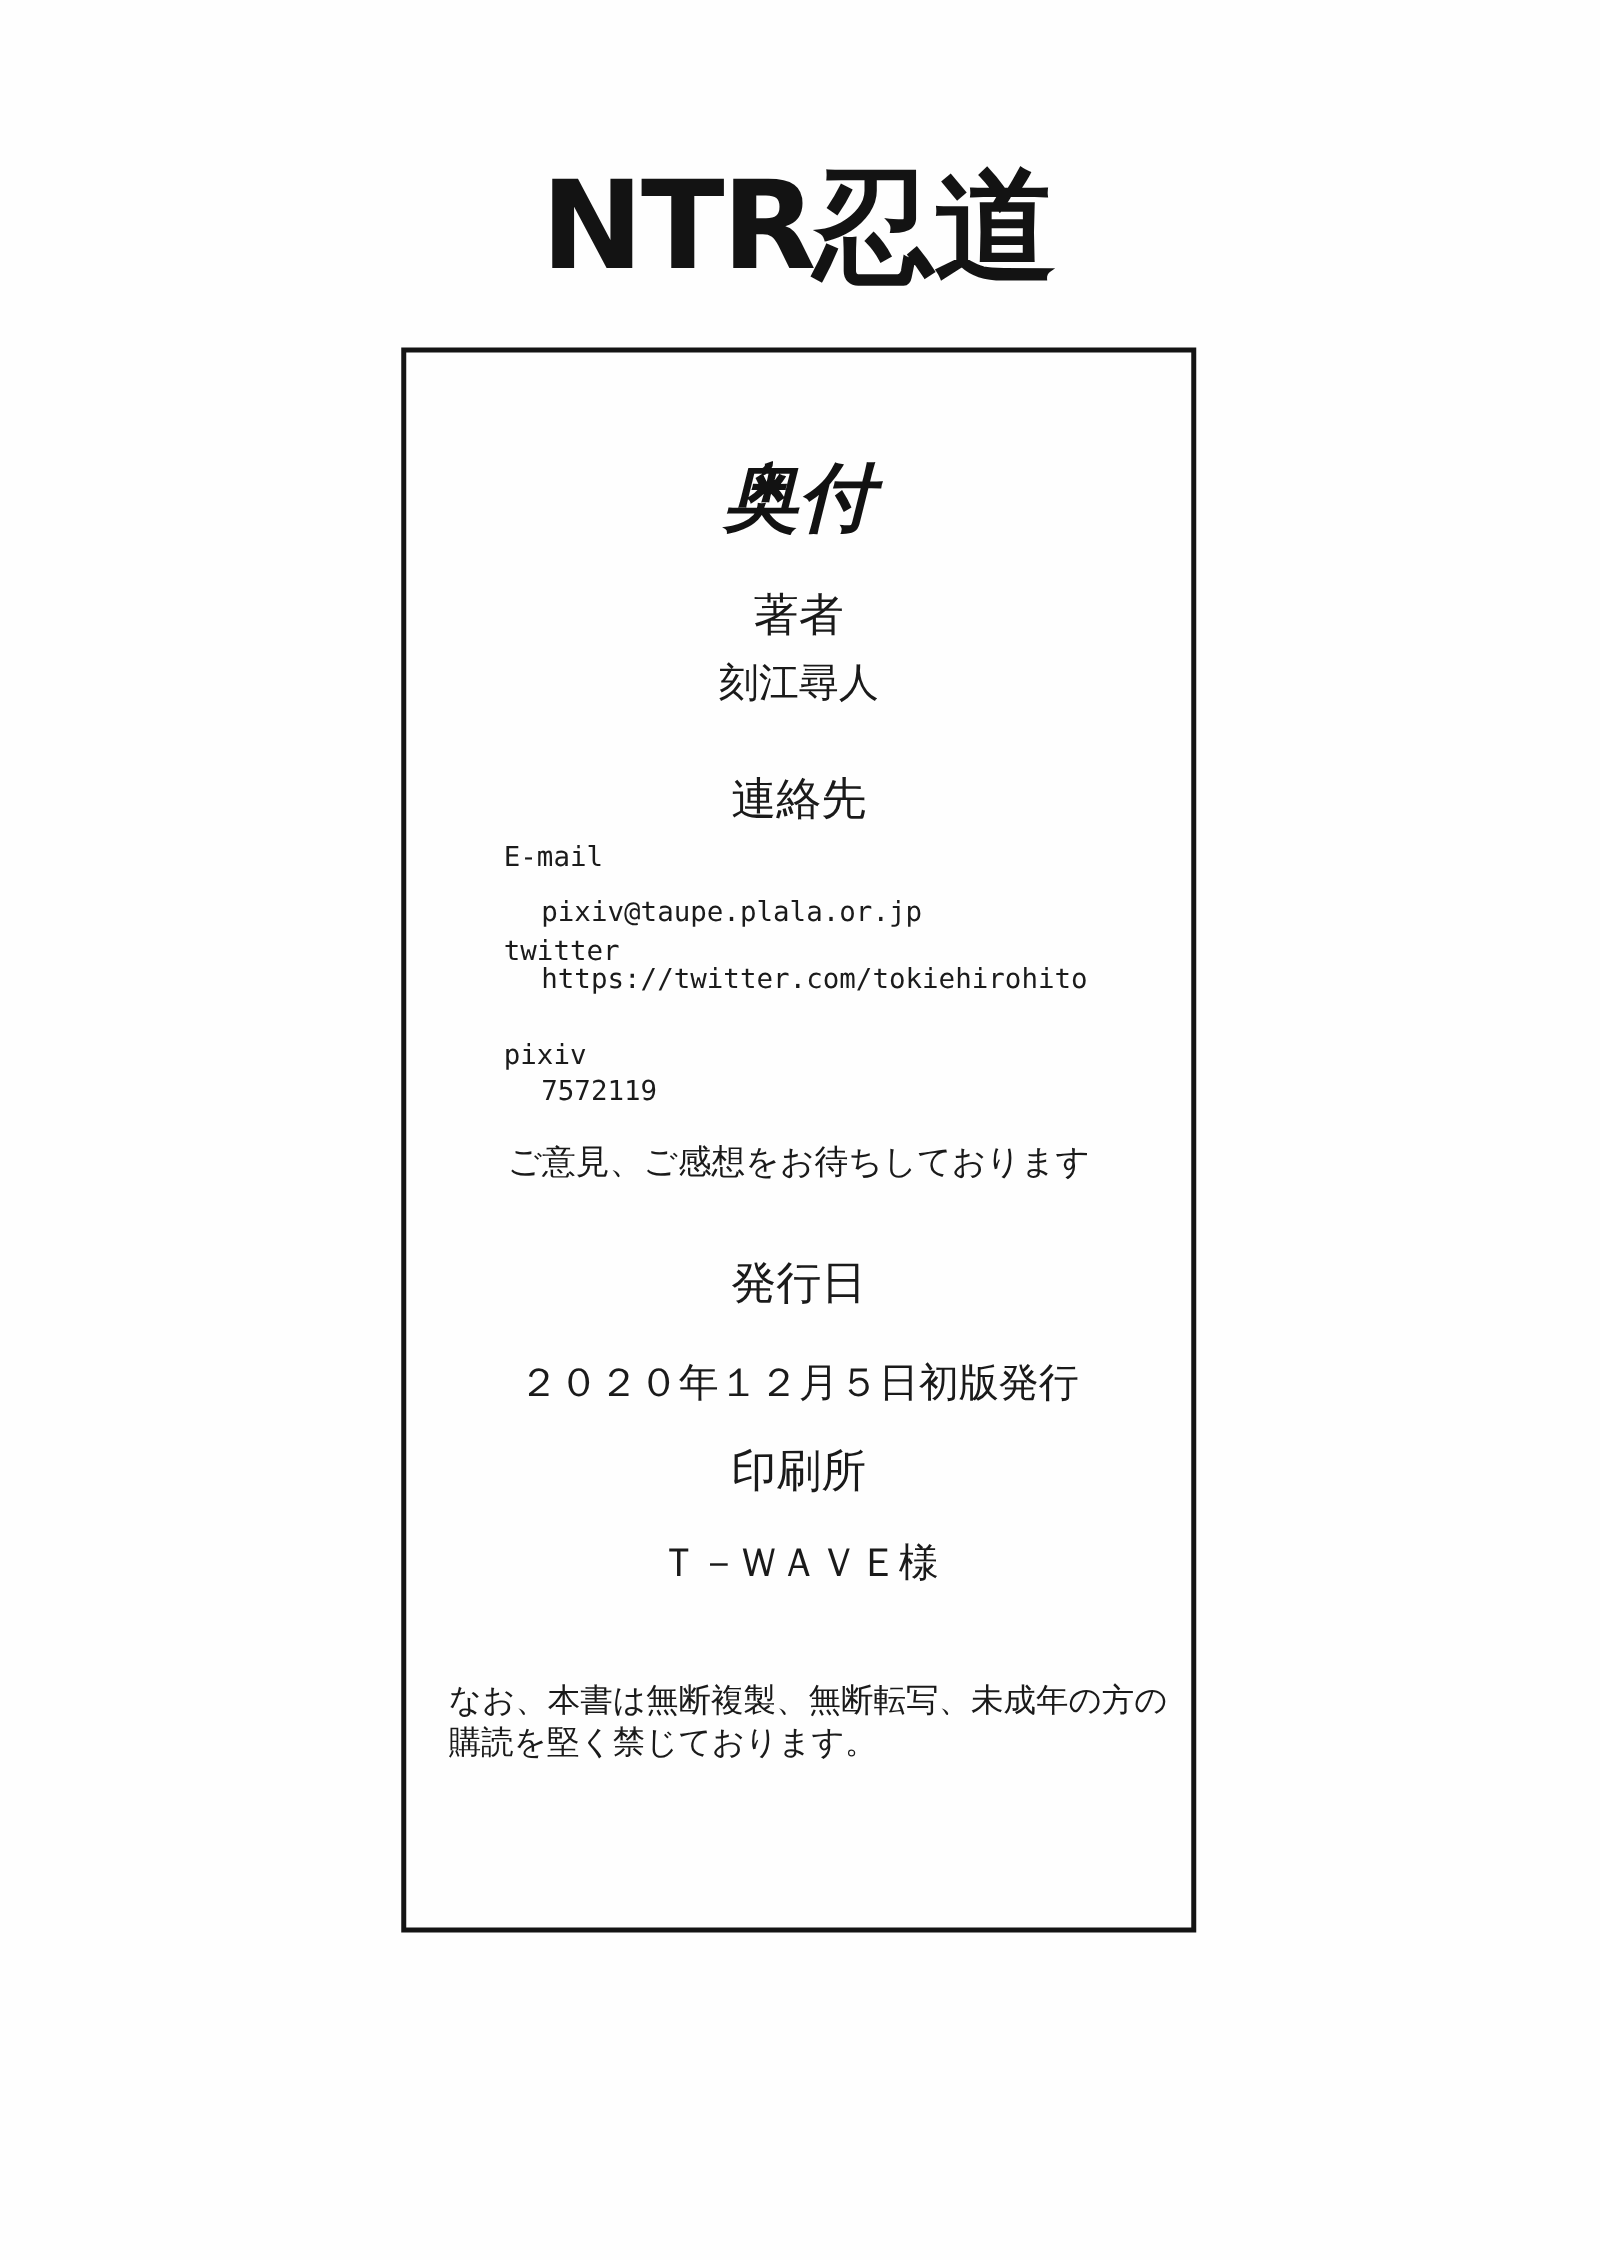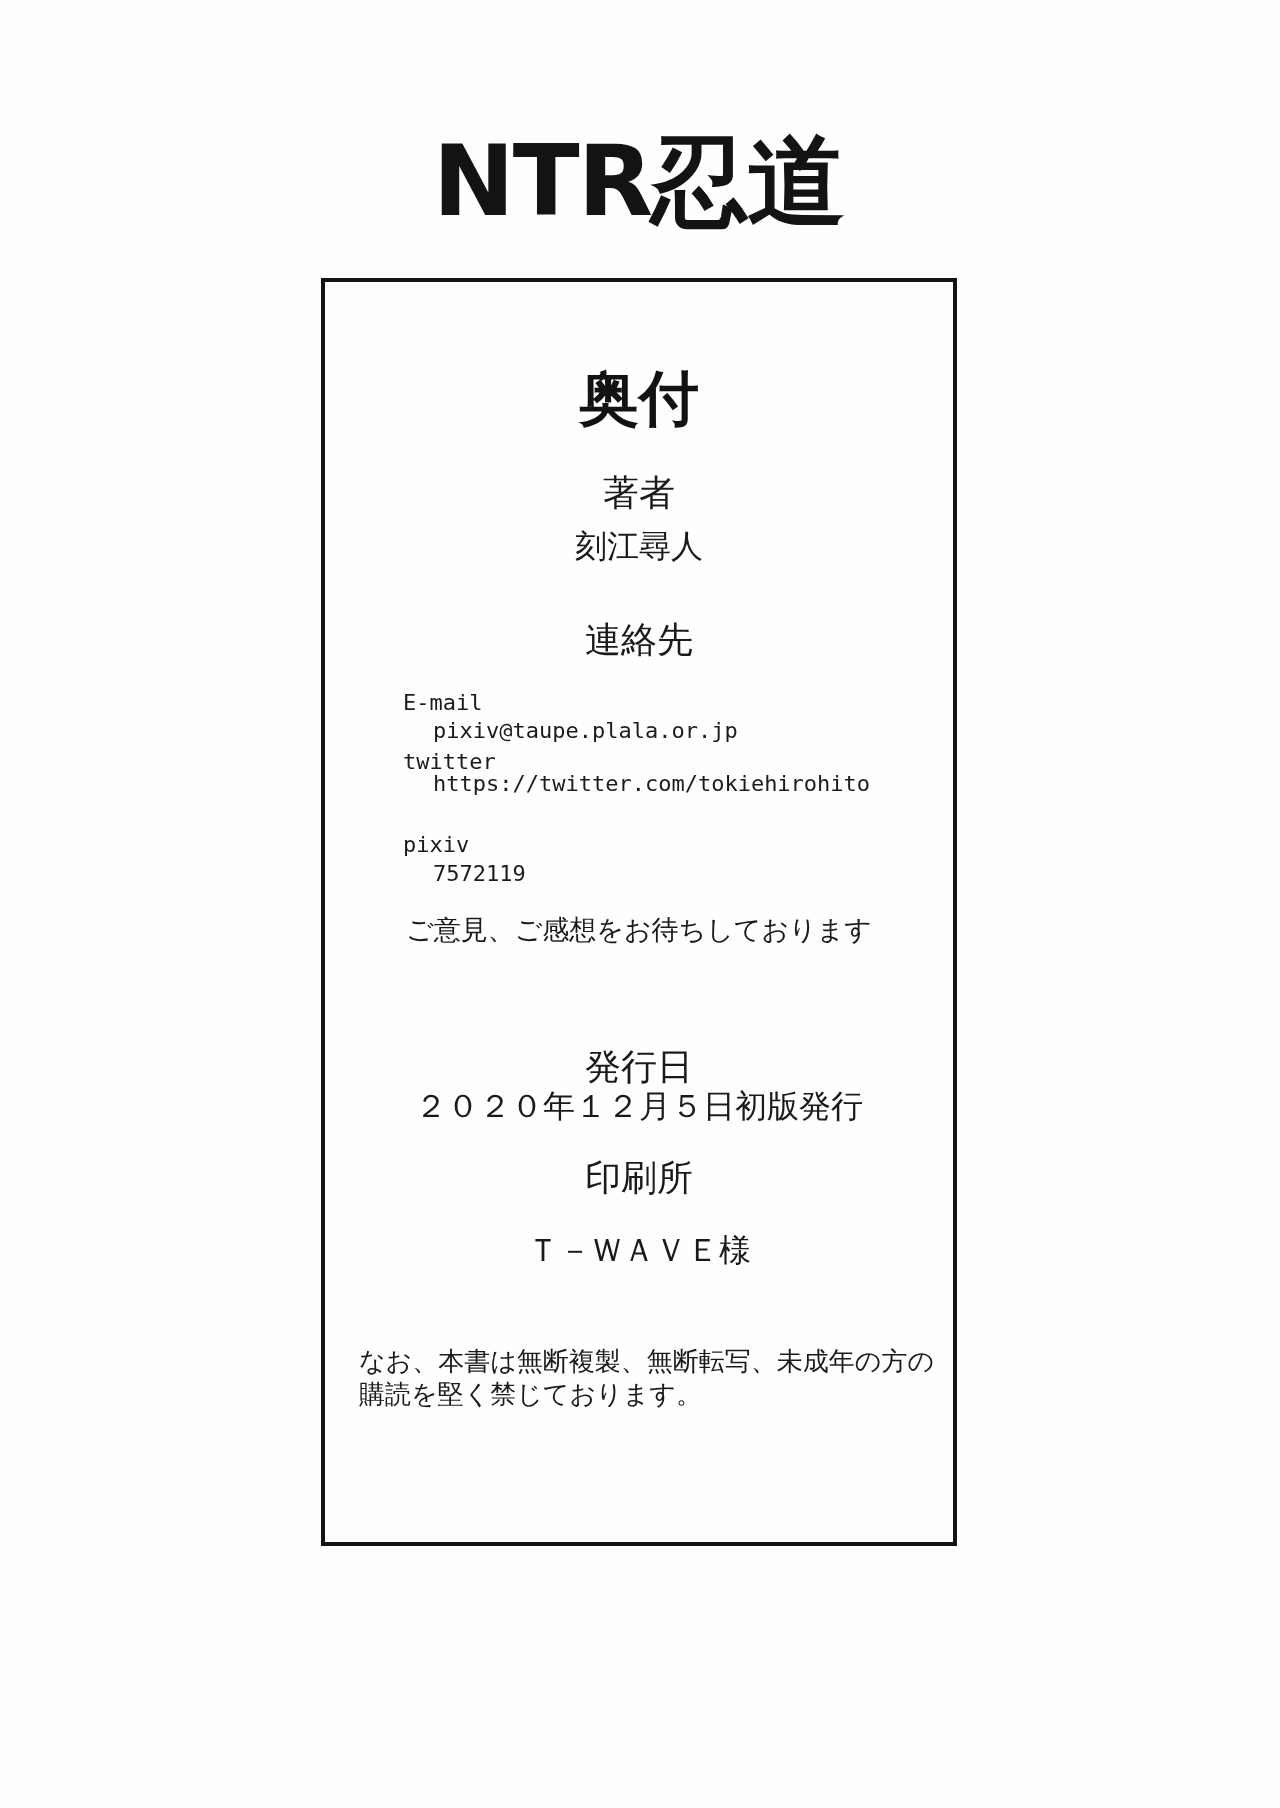--- a/index.html
+++ b/index.html
@@ -47,47 +47,48 @@
     width: 100%;
     line-height: 1.15;
     white-space: nowrap;
   }
   .centered { text-align: center; }
   .okuzuke-heading {
     top: 82px;
     font-size: 60px;
     font-weight: 600;
     color: #121212;
+    font-style: italic;
   }
   .section-heading {
     font-size: 36px;
     font-weight: 500;
     color: #1a1a1a;
   }
   .section-value {
     font-size: 32px;
     font-weight: 500;
     color: #1a1a1a;
   }
   .hdr-author   { top: 190px; }
   .val-author   { top: 246px; }
   .hdr-contact  { top: 337px; }
-  .hdr-pubdate  { top: 764px; }
+  .hdr-pubdate  { top: 724px; }
   .val-pubdate  { top: 806px; }
   .hdr-printer  { top: 875px; }
   .val-printer  { top: 950px; }
   .mono {
     font-family: "DejaVu Sans Mono", monospace;
     font-size: 22px;
     color: #1b1b1b;
     text-align: left;
   }
   .contact-label { left: 78px !important; width: auto !important; }
   .contact-value { left: 108px !important; width: auto !important; }
-  .lbl-email  { top: 408px; }
+  .lbl-email  { top: 392px; }
   .val-email  { top: 436px; }
   .lbl-twitter{ top: 467px; }
   .val-twitter{ top: 489px; }
   .lbl-pixiv  { top: 550px; }
   .val-pixiv  { top: 579px; }
   .feedback {
     top: 632px;
     font-size: 27px;
     color: #1a1a1a;
   }

